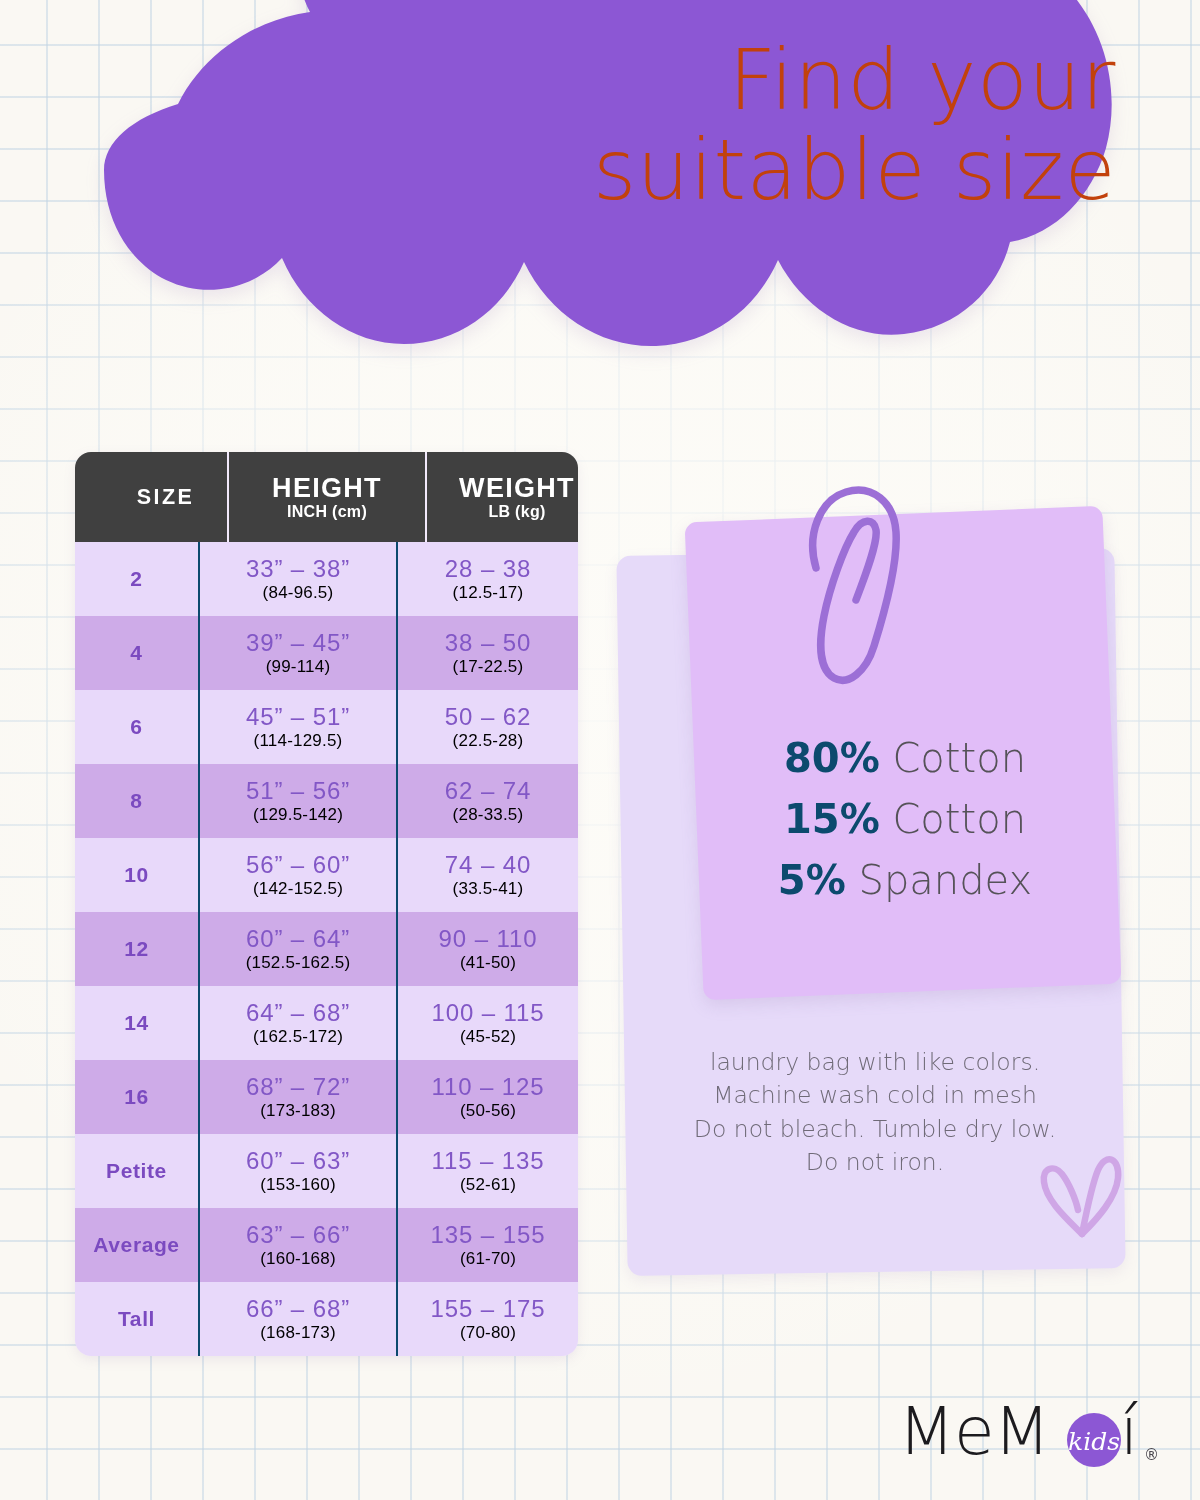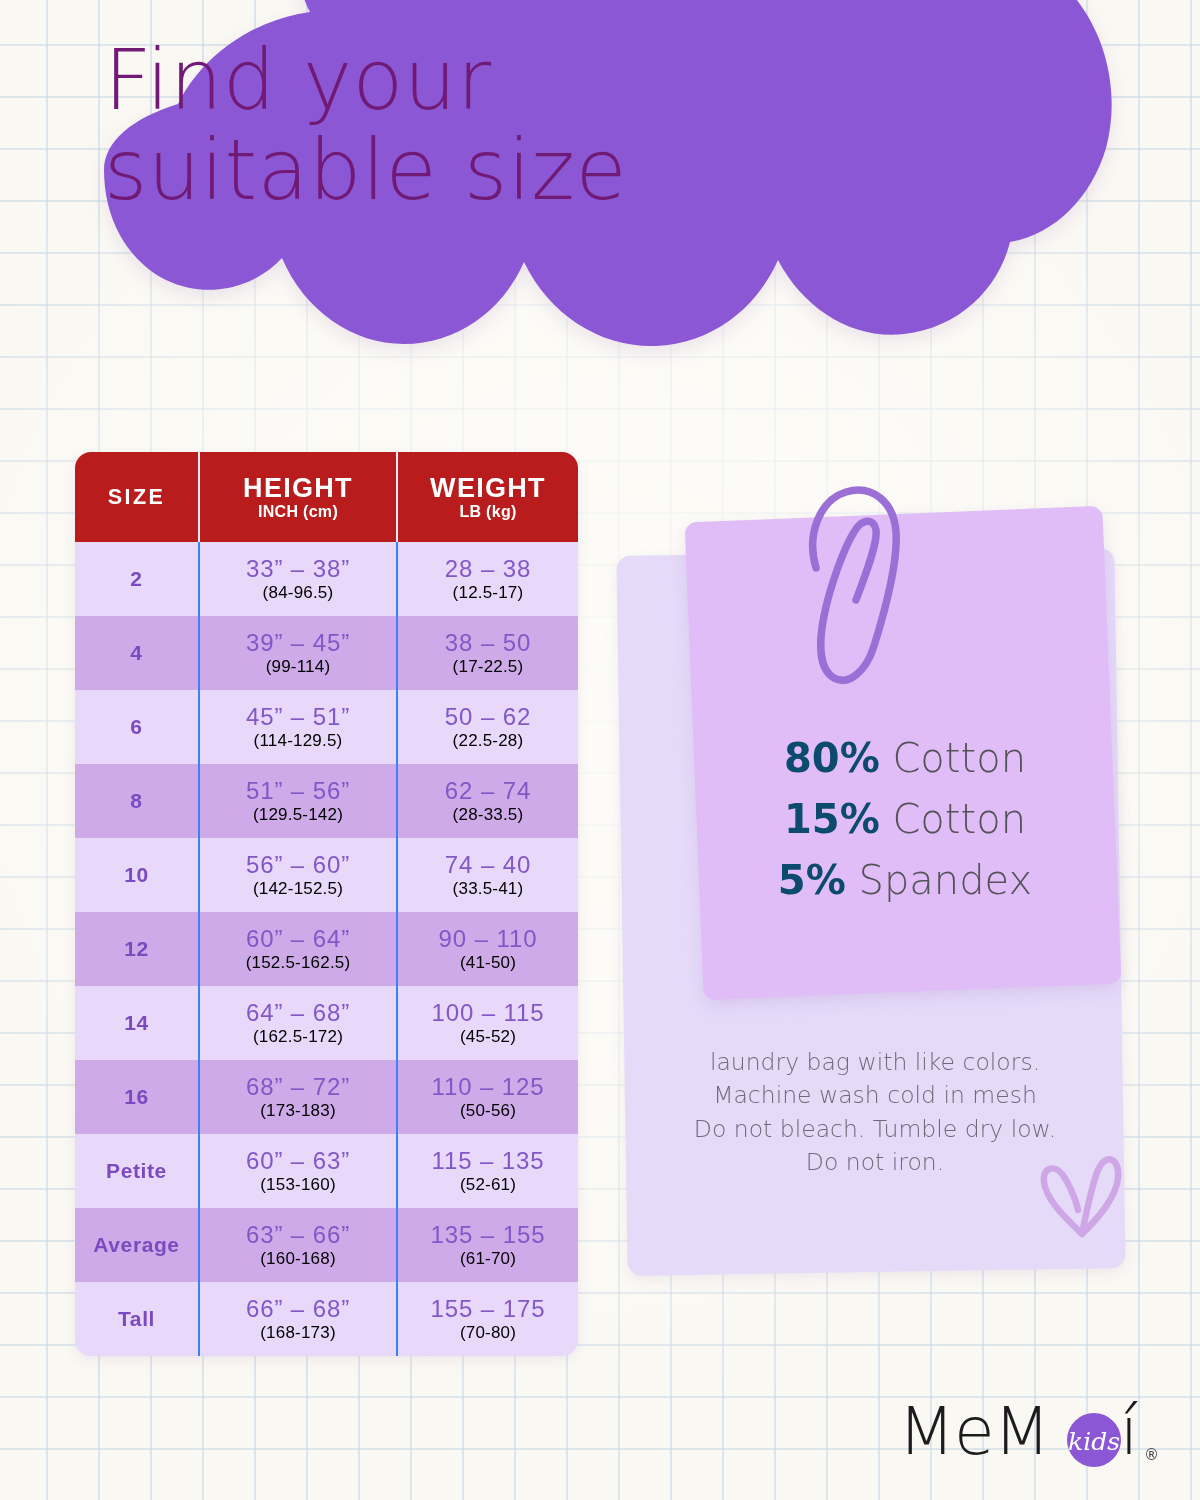--- a/index.html
+++ b/index.html
@@ -28,38 +28,38 @@
 
   
   #header-cloud{
     position:absolute; left:104px; top:-130px;
     width:1012px; height:510px;
     filter:drop-shadow(0 7px 9px rgba(150,120,180,.16));
   }
   #header-cloud svg{ width:100%; height:100%; display:block; }
   #header-title{
     position:absolute; left:104px; top:36px; width:1012px;
-    text-align:left; color:#701a75;
+    text-align:right; color:#c2410c;
     font-size:83px; line-height:1.09; font-weight:300;
     letter-spacing:.5px;
     font-family:"DejaVu Sans", sans-serif;
     font-stretch:normal;
   }
   #header-title .ln{ display:block; }
 
   
   #size-table{
     position:absolute; left:75px; top:452px;
     width:503px;
     border-radius:16px;
     overflow:hidden;
     box-shadow:0 4px 12px rgba(150,120,180,.13);
   }
   .t-row{ display:flex; width:100%; position:relative; }
-  .t-row.head{ background:#b91c1c; }
+  .t-row.head{ background:#404040;padding-left:29px; }
   .t-row.odd{ background:#e8d9fa; }
   .t-row.even{ background:#ceabe8; }
 
   .c-size  { width:123px; flex:0 0 123px; }
   .c-height{ width:198px; flex:0 0 198px; }
   .c-weight{ width:182px; flex:0 0 182px; }
 
   .t-row > div{
     display:flex; flex-direction:column;
     align-items:center; justify-content:center;
@@ -87,21 +87,21 @@
     letter-spacing:.6px;
   }
   .v-main{
     font-size:24px; color:#8257c6; letter-spacing:.9px; line-height:1.06;
   }
   .v-sub{
     font-size:17px; color:#000000; letter-spacing:.2px; margin-top:2px; line-height:1.05;
   }
   
   .t-row.body .c-height, .t-row.body .c-weight{
-    border-left:2px solid #3b82f6;
+    border-left:2px solid #0c4a6e;
     text-align:center;
   }
   .t-row.head .c-height, .t-row.head .c-weight{
     border-left:2px solid #f2e9fb;
   }
 
   
   #note-back{
     position:absolute; left:622px; top:552px;
     width:498px; height:720px;

